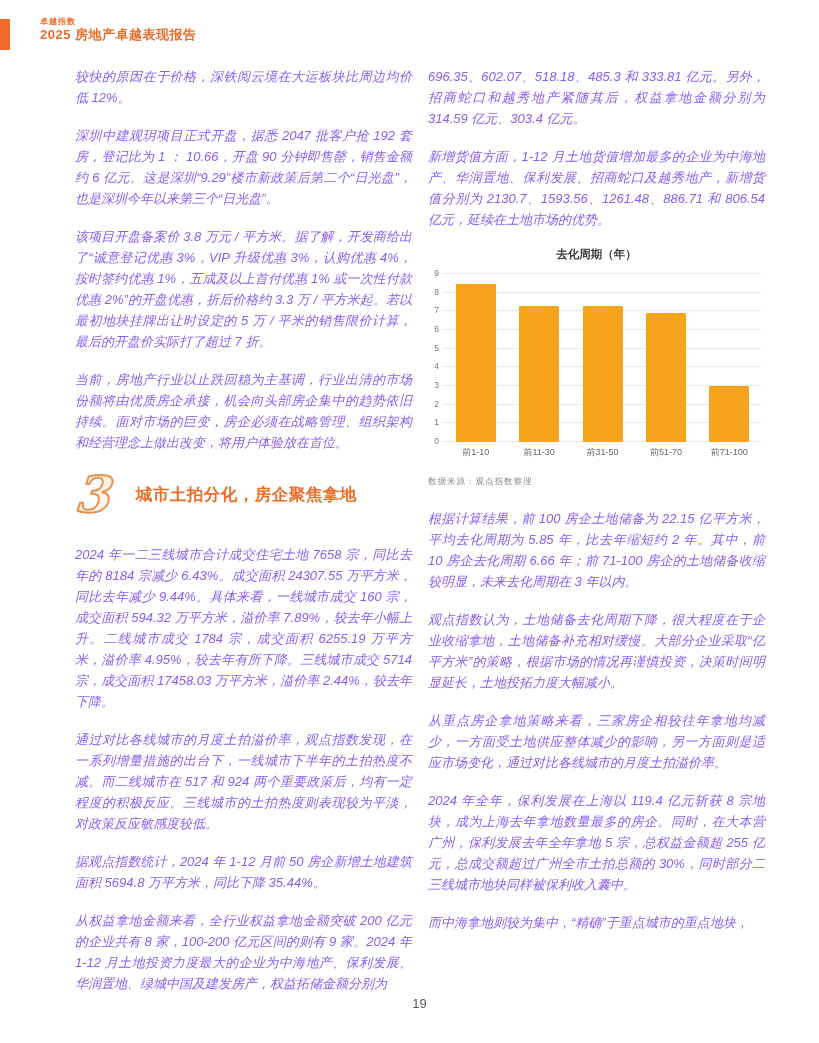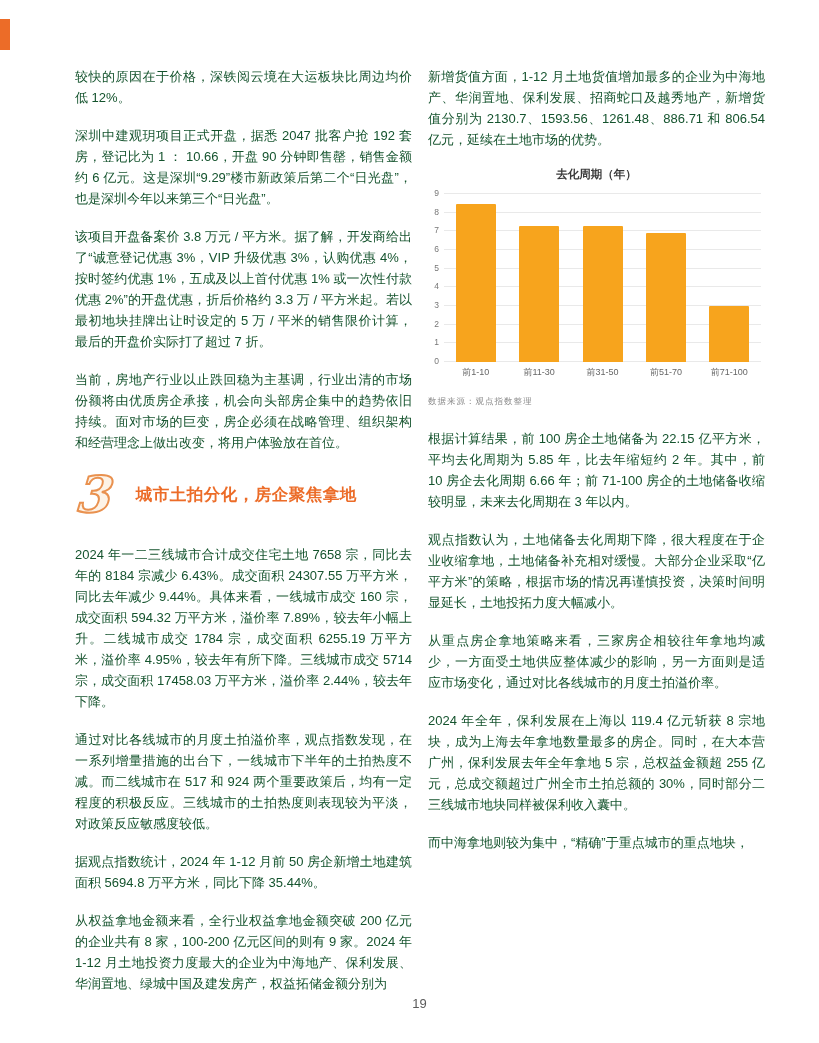--- a/index.html
+++ b/index.html
@@ -27,21 +27,22 @@
   
   .columns{
     position:absolute;top:66px;left:75px;right:54px;
     display:flex;gap:16px;
   }
   .col{flex:1 1 0;min-width:0;}
   .col p{
     margin:0 0 17px 0;
     font-size:13px;line-height:21px;
     text-align:justify;
-    color:#14532d;
+    color:#8b5cf6;
+    font-style:italic;
   }
 
   
   .section-head{
     display:flex;align-items:center;gap:18px;
     margin:10px 0 24px 0;
   }
   .section-num{
     font-family:"DejaVu Serif","Liberation Serif",serif;
     font-style:italic;font-weight:900;
@@ -98,20 +99,24 @@
     position:absolute;bottom:32px;left:0;right:0;
     text-align:center;font-size:13px;color:#5a5a5a;padding-left:20px;
   }
 </style>
 </head>
 <body>
 
 <div class="page">
 
   <div class="brand-accent"></div>
+  <div class="brand">
+    <div class="brand-small">卓越指数</div>
+    <div class="brand-title">2025 房地产卓越表现报告</div>
+  </div>
 
   <div class="columns">
 
     <div class="col">
       <p>较快的原因在于价格，深铁阅云境在大运板块比周边均价低 12%。</p>
       <p>深圳中建观玥项目正式开盘，据悉 2047 批客户抢 192 套房，登记比为 1 ： 10.66，开盘 90 分钟即售罄，销售金额约 6 亿元。这是深圳“9.29”楼市新政策后第二个“日光盘”，也是深圳今年以来第三个“日光盘”。</p>
       <p>该项目开盘备案价 3.8 万元 / 平方米。据了解，开发商给出了“诚意登记优惠 3%，VIP 升级优惠 3%，认购优惠 4%，按时签约优惠 1%，五成及以上首付优惠 1% 或一次性付款优惠 2%”的开盘优惠，折后价格约 3.3 万 / 平方米起。若以最初地块挂牌出让时设定的 5 万 / 平米的销售限价计算，最后的开盘价实际打了超过 7 折。</p>
       <p>当前，房地产行业以止跌回稳为主基调，行业出清的市场份额将由优质房企承接，机会向头部房企集中的趋势依旧持续。面对市场的巨变，房企必须在战略管理、组织架构和经营理念上做出改变，将用户体验放在首位。</p>
 
       <div class="section-head">
@@ -119,20 +124,21 @@
         <span class="section-title">城市土拍分化，房企聚焦拿地</span>
       </div>
 
       <p>2024 年一二三线城市合计成交住宅土地 7658 宗，同比去年的 8184 宗减少 6.43%。成交面积 24307.55 万平方米，同比去年减少 9.44%。具体来看，一线城市成交 160 宗，成交面积 594.32 万平方米，溢价率 7.89%，较去年小幅上升。二线城市成交 1784 宗，成交面积 6255.19 万平方米，溢价率 4.95%，较去年有所下降。三线城市成交 5714 宗，成交面积 17458.03 万平方米，溢价率 2.44%，较去年下降。</p>
       <p>通过对比各线城市的月度土拍溢价率，观点指数发现，在一系列增量措施的出台下，一线城市下半年的土拍热度不减。而二线城市在 517 和 924 两个重要政策后，均有一定程度的积极反应。三线城市的土拍热度则表现较为平淡，对政策反应敏感度较低。</p>
       <p>据观点指数统计，2024 年 1-12 月前 50 房企新增土地建筑面积 5694.8 万平方米，同比下降 35.44%。</p>
       <p>从权益拿地金额来看，全行业权益拿地金额突破 200 亿元的企业共有 8 家，100-200 亿元区间的则有 9 家。2024 年 1-12 月土地投资力度最大的企业为中海地产、保利发展、华润置地、绿城中国及建发房产，权益拓储金额分别为</p>
     </div>
 
     <div class="col">
+      <p>696.35、602.07、518.18、485.3 和 333.81 亿元。另外，招商蛇口和越秀地产紧随其后，权益拿地金额分别为 314.59 亿元、303.4 亿元。</p>
       <p>新增货值方面，1-12 月土地货值增加最多的企业为中海地产、华润置地、保利发展、招商蛇口及越秀地产，新增货值分别为 2130.7、1593.56、1261.48、886.71 和 806.54 亿元，延续在土地市场的优势。</p>
 
       <div class="chart">
         <div class="chart-title">去化周期（年）</div>
         <div class="chart-plot">
             <div class="gridline" style="bottom: 0%;">
               <span class="ytick">0</span>
             </div>
             <div class="gridline" style="bottom: 11.1111%;">
               <span class="ytick">1</span>

